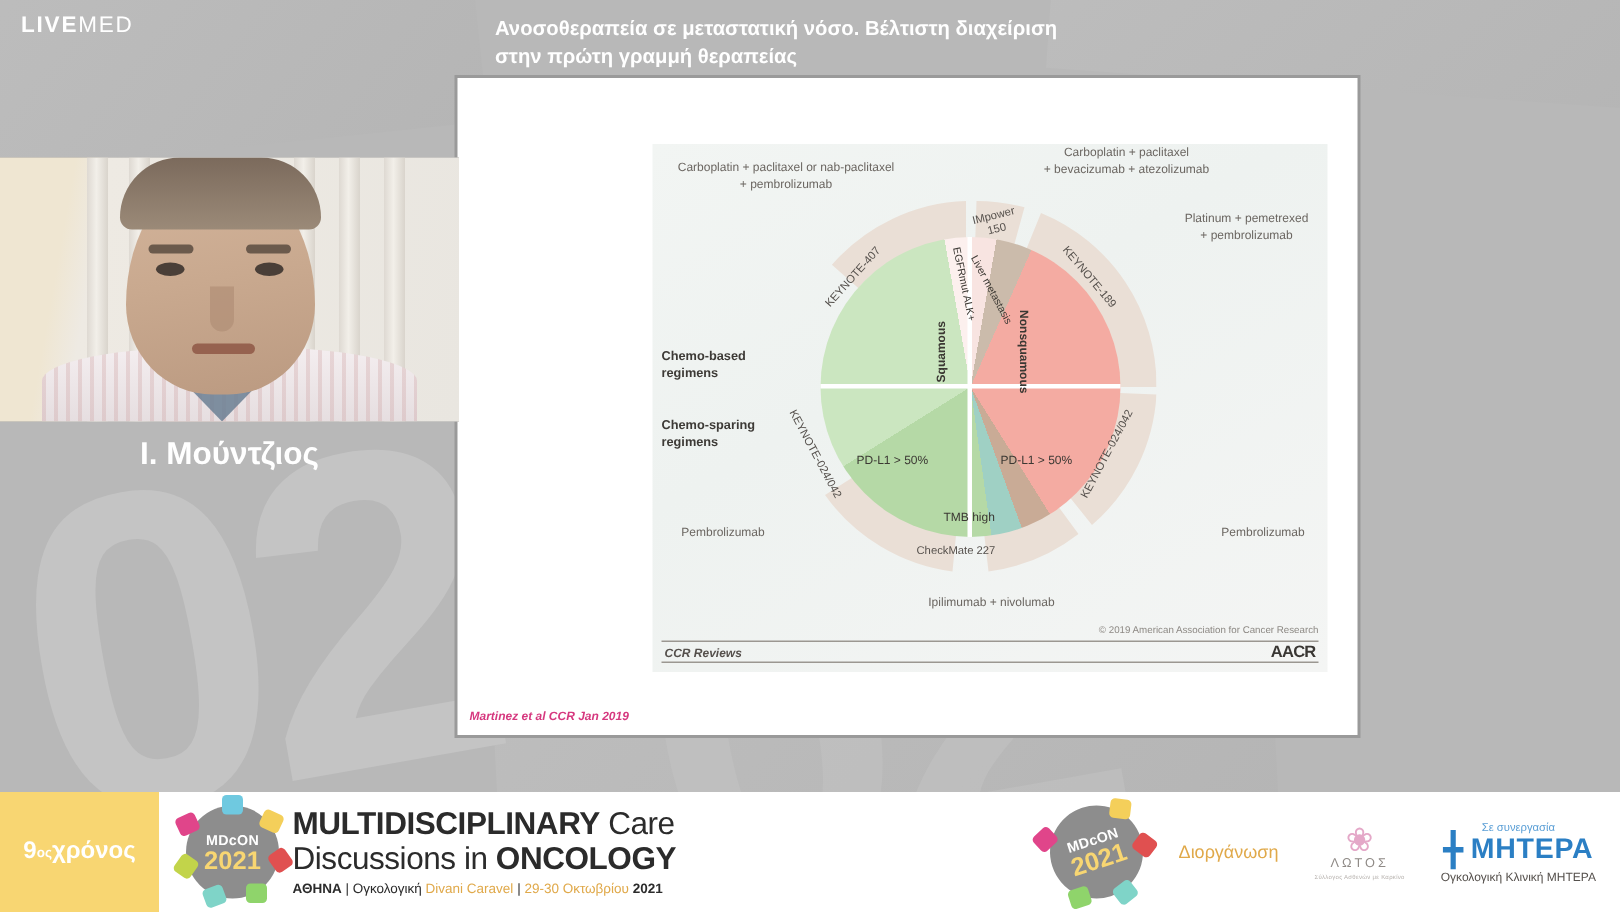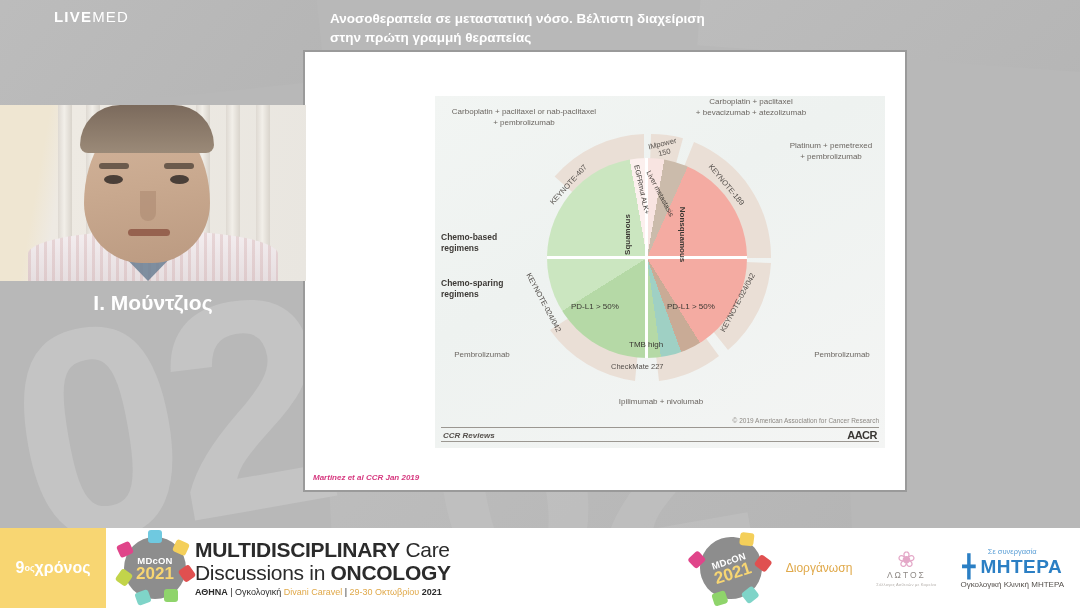--- a/index.html
+++ b/index.html
@@ -21,21 +21,21 @@
 
   
   #header {
     position:absolute; left:0; top:0; width:1080px; height:52px;
     z-index:30;
   }
   #logo {
     position:absolute; left:14px; top:8px; color:#fff;
     font-size:15px; letter-spacing:1.2px;
   }
-  #logo .b { font-weight:700;margin-left:40px; }
+  #logo .b { font-weight:700; }
   #logo .n { font-weight:400; }
   #header-title {
     position:absolute; left:330px; top:9px; width:700px;
     text-align:left; color:#fff; font-size:13.5px;
     font-weight:700; line-height:19px;
   }
 
   
   #cam-frame {
     position:absolute; left:0; top:105px; width:306px; height:176px;

